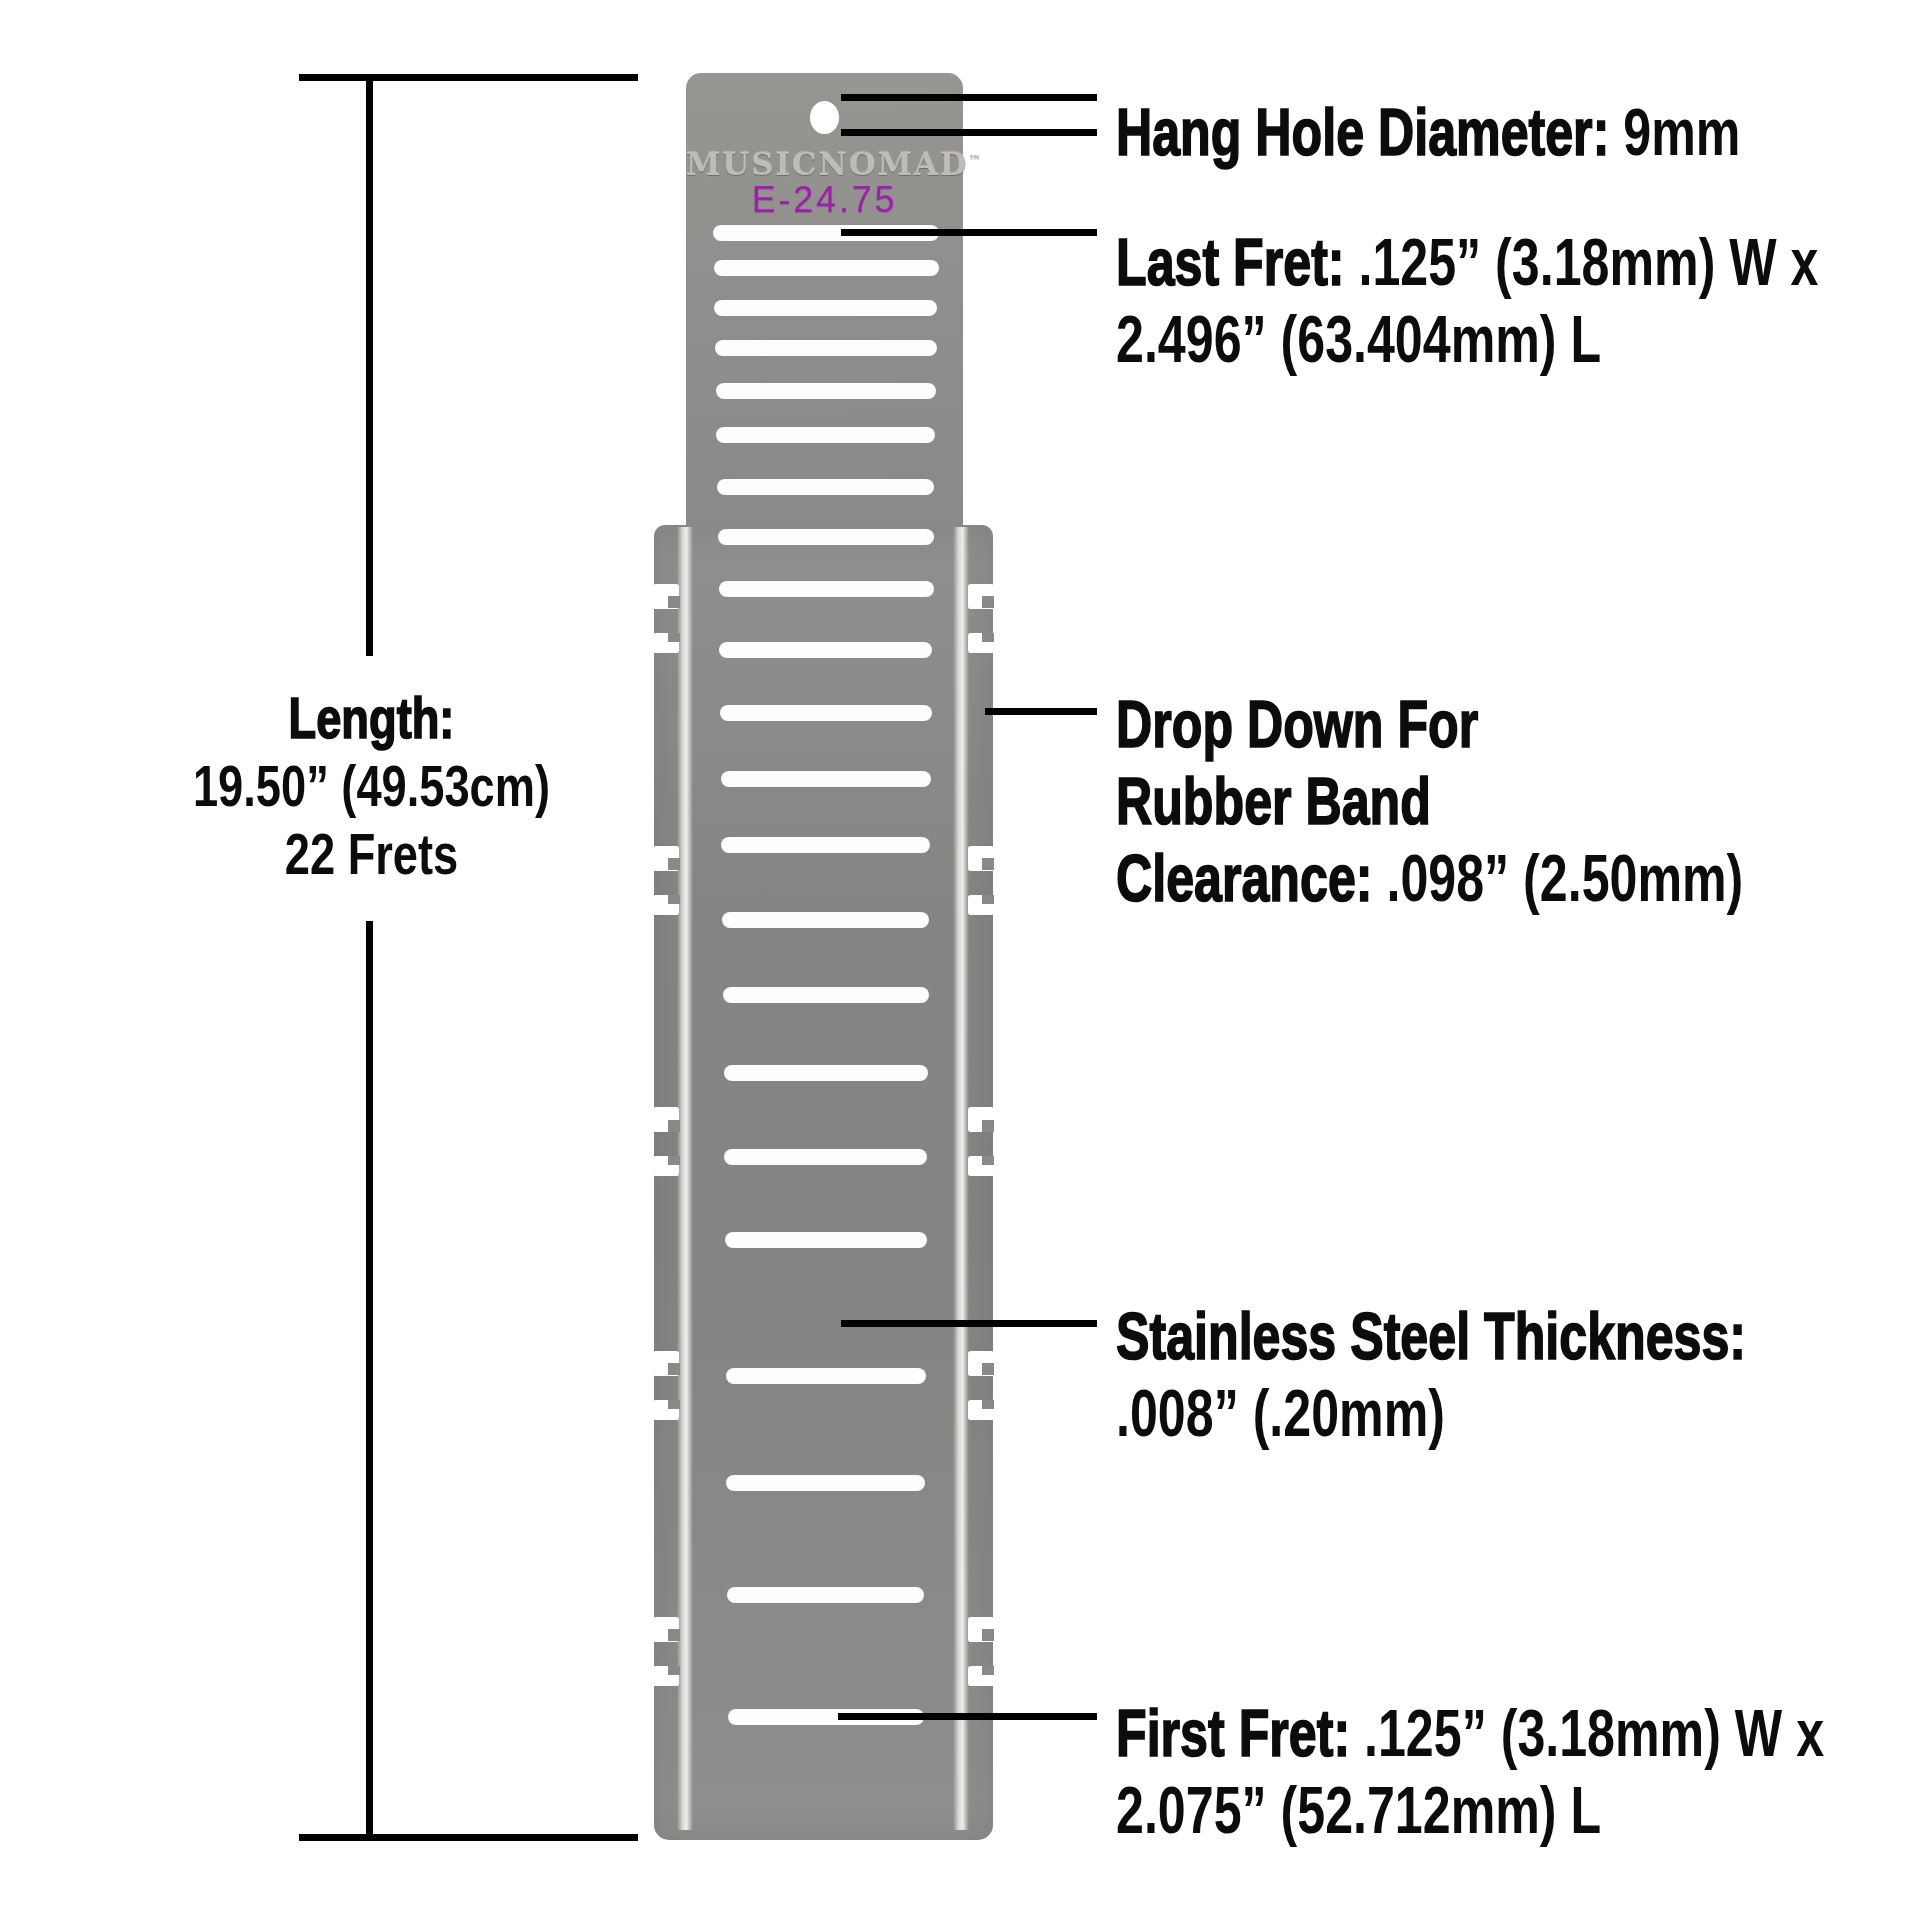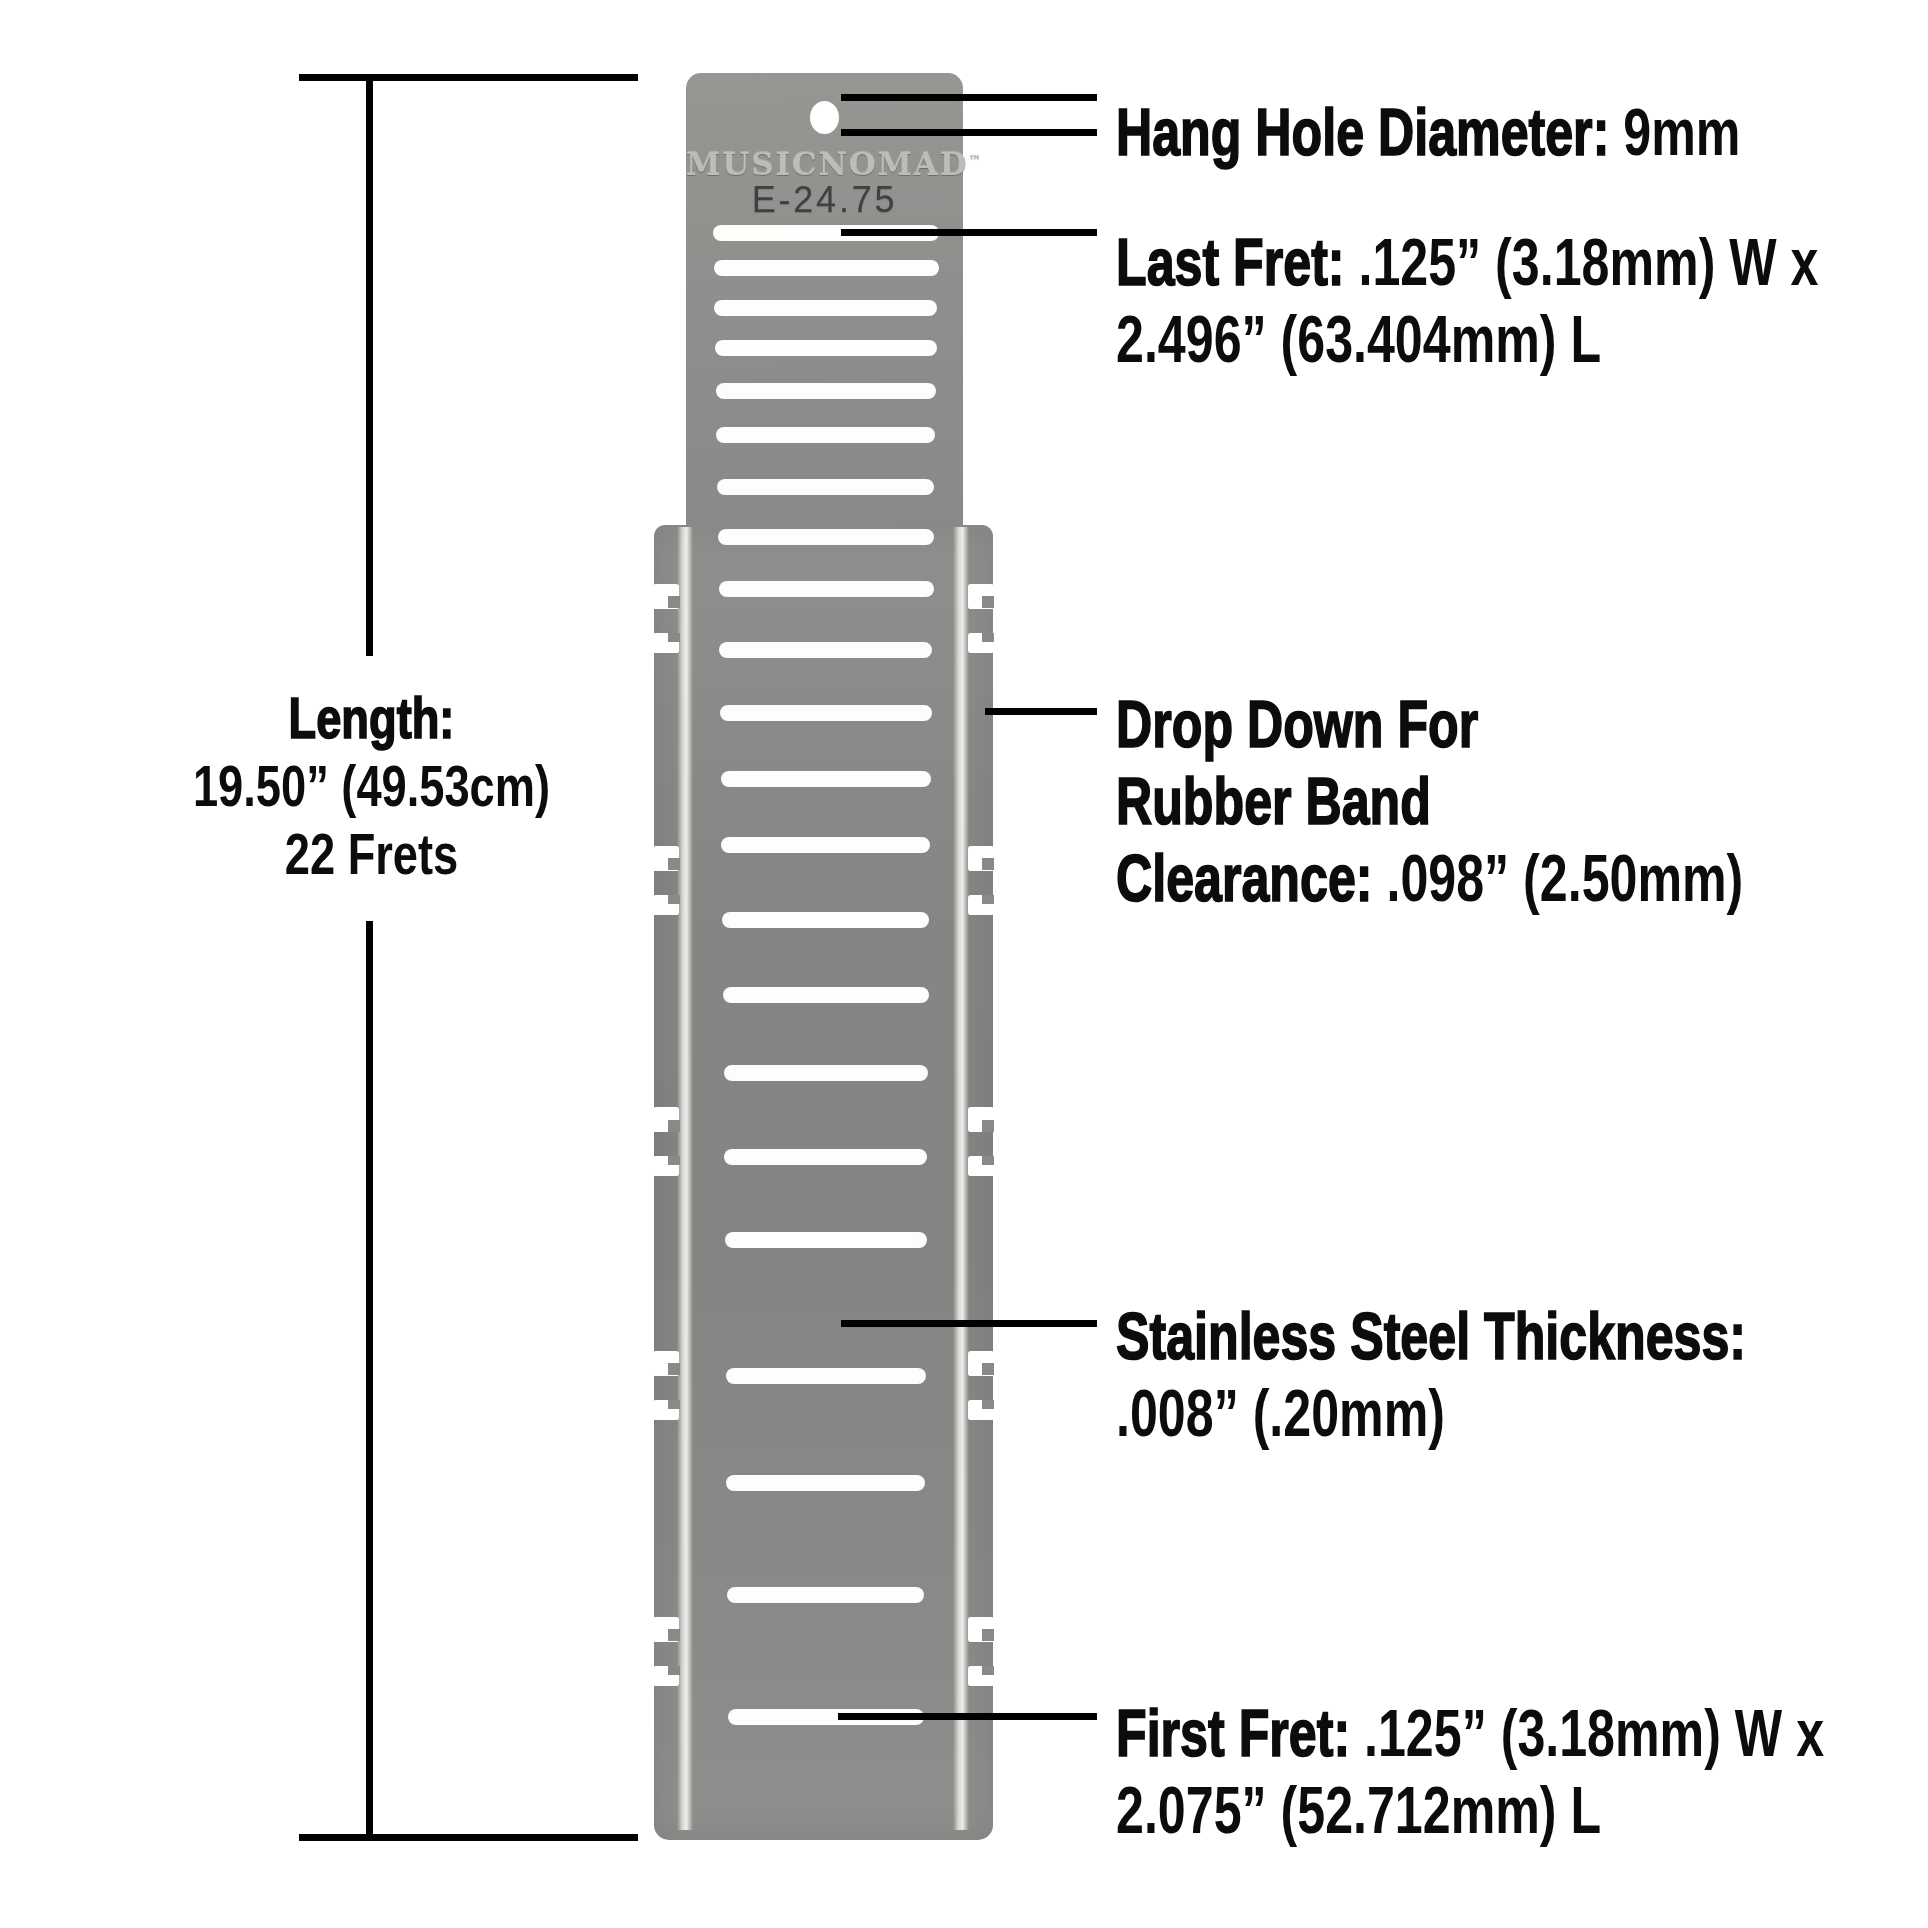--- a/index.html
+++ b/index.html
@@ -21,21 +21,21 @@
   .hang-hole{position:absolute;left:810px;top:101px;width:29px;height:33px;border-radius:50%;background:#ffffff;}
 
   .brand-row{position:absolute;left:686px;top:146px;width:277px;text-align:center;
              font-family:"DejaVu Serif","Liberation Serif",serif;font-weight:700;
              font-size:31px;letter-spacing:1.9px;color:#bcbcb8;
              text-shadow:0 0.9px 0.9px rgba(60,60,58,0.45), 0 -0.9px 0.9px rgba(235,235,232,0.35);
              white-space:nowrap;}
   .brand-row sup{font-size:12.2px;letter-spacing:0;}
   .model-row{position:absolute;left:686px;top:179px;width:277px;text-align:center;
              font-family:"Liberation Sans",sans-serif;font-weight:400;
-             font-size:36px;letter-spacing:2.8px;color:#404040;
+             font-size:36px;letter-spacing:2.8px;color:#a21caf;
              text-shadow:0 0.9px 0.9px rgba(60,60,58,0.35);}
 
   .slot{position:absolute;height:16px;border-radius:8.5px;background:#fdfdfc;}
   .notch-white{position:absolute;background:#ffffff;border-radius:2.8px;}
   .notch-tab{position:absolute;background:#8a8987;}
 
   
   .hline{position:absolute;height:6.6px;background:#000;}
   .vline{position:absolute;width:6.6px;background:#000;}
 

